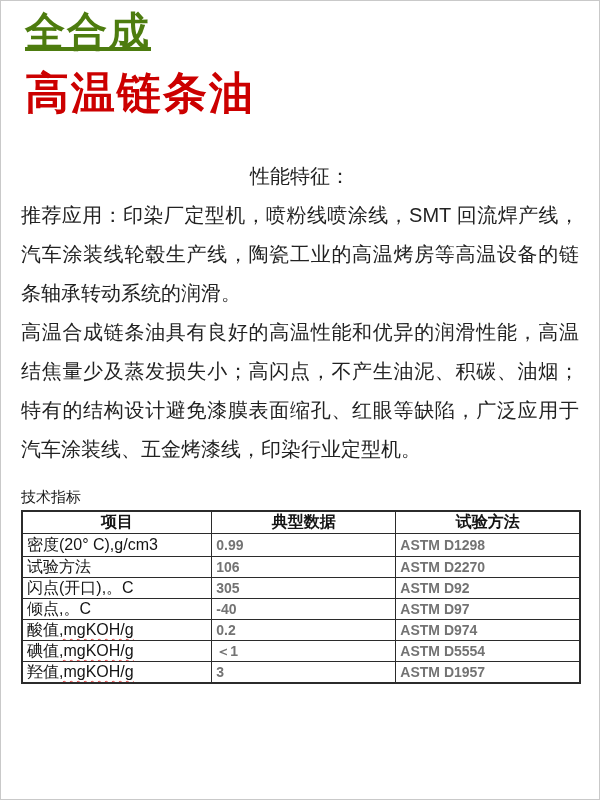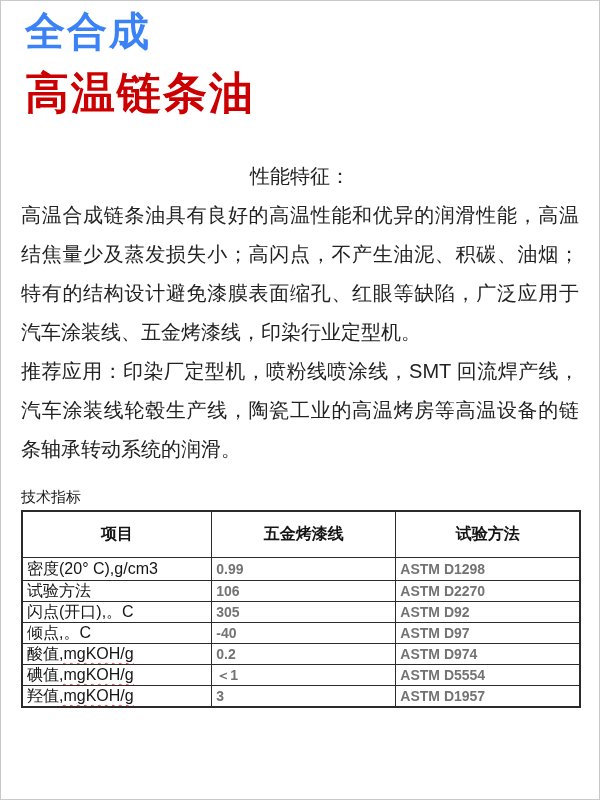--- a/index.html
+++ b/index.html
@@ -16,24 +16,25 @@
     border: 1px solid #c9c9c9;
     font-family: "Liberation Sans", sans-serif;
     color: var(--ink);
     overflow: hidden;
   }
   .page { padding: 0 20px; }
 
   .title-black {
     font-size: 40px;
     font-weight: 800;
-    color: #3b82f6;
+    color: #4d7c0f;
     letter-spacing: 2px;
     margin: 8px 0 16px 4px;
     line-height: 1.1;
+    text-decoration: underline;
   }
   .title-red {
     font-size: 44px;
     font-weight: 800;
     color: var(--title-red);
     letter-spacing: 2px;
     margin: 16px 0 0 4px;
     line-height: 1.1;
   }
 
@@ -72,21 +73,21 @@
     overflow: hidden;
   }
   table.spec col.c1 { width: 34%; }
   table.spec col.c2 { width: 33%; }
   table.spec col.c3 { width: 33%; }
   table.spec th {
     height: 22px;
     font-size: 16px;
     font-weight: 700;
     text-align: center;
-    padding: 12px;
+    padding: 0;
     color: #141414;
   }
   td.col-item {
     font-size: 16px;
     color: #141414;
     text-align: left;
   }
   td.col-value, td.col-method {
     font-size: 14px;
     font-weight: 700;
@@ -109,35 +110,35 @@
 </style>
 </head>
 <body>
 
 <div class="page">
 
   <h1 class="title-black">全合成</h1>
   <h1 class="title-red">高温链条油</h1>
 
   <div class="features-heading">性能特征：</div>
+  <p class="para">推荐应用：印染厂定型机，喷粉线喷涂线，SMT 回流焊产线，汽车涂装线轮毂生产线，陶瓷工业的高温烤房等高温设备的链条轴承转动系统的润滑。</p>
   <p class="para">高温合成链条油具有良好的高温性能和优异的润滑性能，高温结焦量少及蒸发损失小；高闪点，不产生油泥、积碳、油烟；特有的结构设计避免漆膜表面缩孔、红眼等缺陷，广泛应用于汽车涂装线、五金烤漆线，印染行业定型机。</p>
-  <p class="para">推荐应用：印染厂定型机，喷粉线喷涂线，SMT 回流焊产线，汽车涂装线轮毂生产线，陶瓷工业的高温烤房等高温设备的链条轴承转动系统的润滑。</p>
 
   <div class="spec-heading">技术指标</div>
 
   <table class="spec">
     <colgroup>
         <col class="c1">
         <col class="c2">
         <col class="c3">
       </colgroup>
     <thead>
       <tr>
         <th>项目</th>
-        <th>五金烤漆线</th>
+        <th>典型数据</th>
         <th>试验方法</th>
       </tr>
     </thead>
     <tbody>
         <tr class="row-density">
           <td class="col-item">
             <div class="cell-line"><span>密度(20° C),g/cm3</span></div>
           </td>
           <td class="col-value">
             <div class="cell-line">0.99</div>

